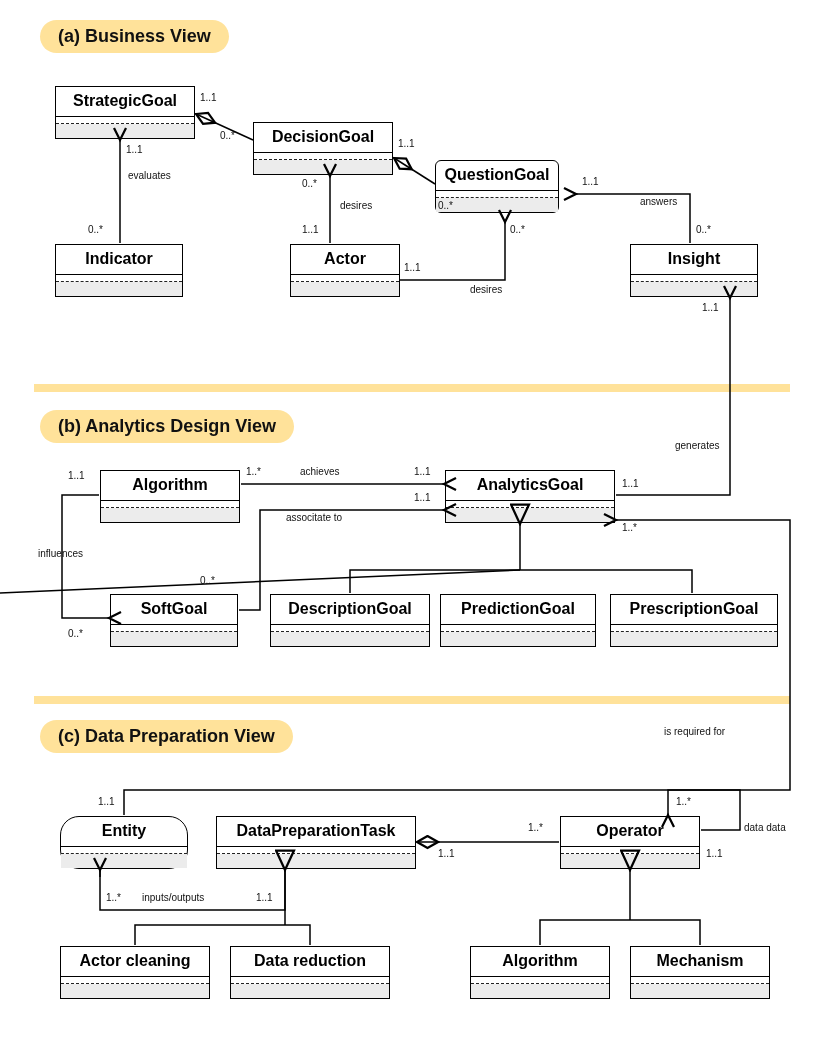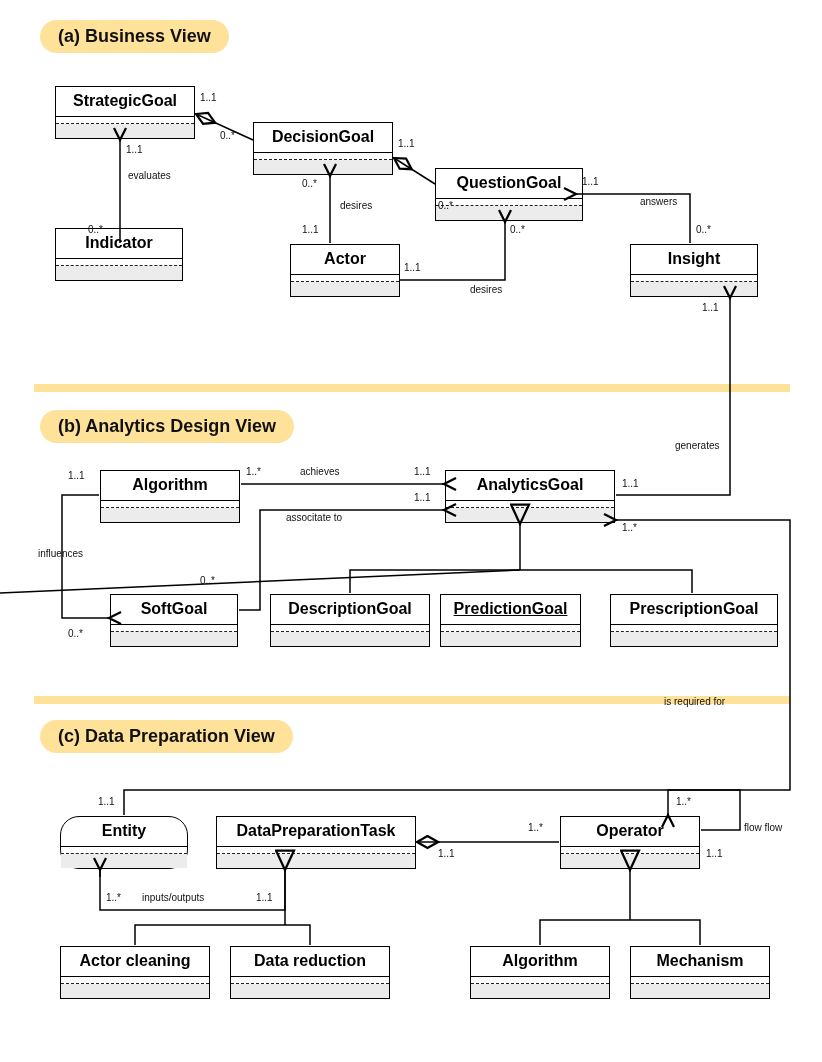--- a/index.html
+++ b/index.html
@@ -28,26 +28,26 @@
 <div class="uml" style="left:55px; top:86px; width:140px;">
   <div class="hd">StrategicGoal</div>
       <div class="mid"></div>
       <div class="ft"></div>
 </div>
 <div class="uml" style="left:253px; top:122px; width:140px;">
   <div class="hd">DecisionGoal</div>
       <div class="mid"></div>
       <div class="ft"></div>
 </div>
-<div class="uml" style="left:435px; top:168px; width:148px;">
+<div class="uml" style="left:435px; top:160px; width:124px;border-radius:6px;">
   <div class="hd">QuestionGoal</div>
       <div class="mid"></div>
       <div class="ft"></div>
 </div>
-<div class="uml" style="left:55px; top:228px; width:128px;">
+<div class="uml" style="left:55px; top:244px; width:128px;">
   <div class="hd">Indicator</div>
       <div class="mid"></div>
       <div class="ft"></div>
 </div>
 <div class="uml" style="left:290px; top:244px; width:110px;">
   <div class="hd">Actor</div>
       <div class="mid"></div>
       <div class="ft"></div>
 </div>
 <div class="uml" style="left:630px; top:244px; width:128px;">
@@ -69,21 +69,21 @@
 <div class="uml" style="left:110px; top:594px; width:128px;">
   <div class="hd">SoftGoal</div>
       <div class="mid"></div>
       <div class="ft"></div>
 </div>
 <div class="uml" style="left:270px; top:594px; width:160px;">
   <div class="hd">DescriptionGoal</div>
       <div class="mid"></div>
       <div class="ft"></div>
 </div>
-<div class="uml" style="left:440px; top:594px; width:141px;text-decoration:underline;">
+<div class="uml" style="left:440px; top:594px; width:156px;">
   <div class="hd">PredictionGoal</div>
       <div class="mid"></div>
       <div class="ft"></div>
 </div>
 <div class="uml" style="left:610px; top:594px; width:168px;">
   <div class="hd">PrescriptionGoal</div>
       <div class="mid"></div>
       <div class="ft"></div>
 </div>
 
@@ -200,25 +200,25 @@
 <div class="lbl" style="left:414px;top:492px;">1..1</div>
 <div class="lbl" style="left:286px;top:512px;">associtate to</div>
 <div class="lbl" style="left:200px;top:575px;">0..*</div>
 <div class="lbl" style="left:68px; top:470px;">1..1</div>
 <div class="lbl" style="left:68px; top:628px;">0..*</div>
 <div class="lbl" style="left:38px; top:548px;">influences</div>
 <div class="lbl" style="left:622px;top:478px;">1..1</div>
 <div class="lbl" style="left:675px;top:440px;">generates</div>
 <div class="lbl" style="left:622px;top:522px;">1..*</div>
 
-<div class="lbl" style="left:664px;top:696px;">is required for</div>
+<div class="lbl" style="left:664px;top:726px;">is required for</div>
 <div class="lbl" style="left:98px; top:796px;">1..1</div>
 
 <div class="lbl" style="left:528px;top:822px;">1..*</div>
 <div class="lbl" style="left:438px;top:848px;">1..1</div>
 <div class="lbl" style="left:706px;top:848px;">1..1</div>
 <div class="lbl" style="left:676px;top:796px;">1..*</div>
-<div class="lbl" style="left:744px;top:822px;">flow flow</div>
+<div class="lbl" style="left:744px;top:822px;">data data</div>
 <div class="lbl" style="left:106px;top:892px;">1..*</div>
 <div class="lbl" style="left:256px;top:892px;">1..1</div>
 <div class="lbl" style="left:142px;top:892px;">inputs/outputs</div>
 
 </div>
 
 </body></html>

